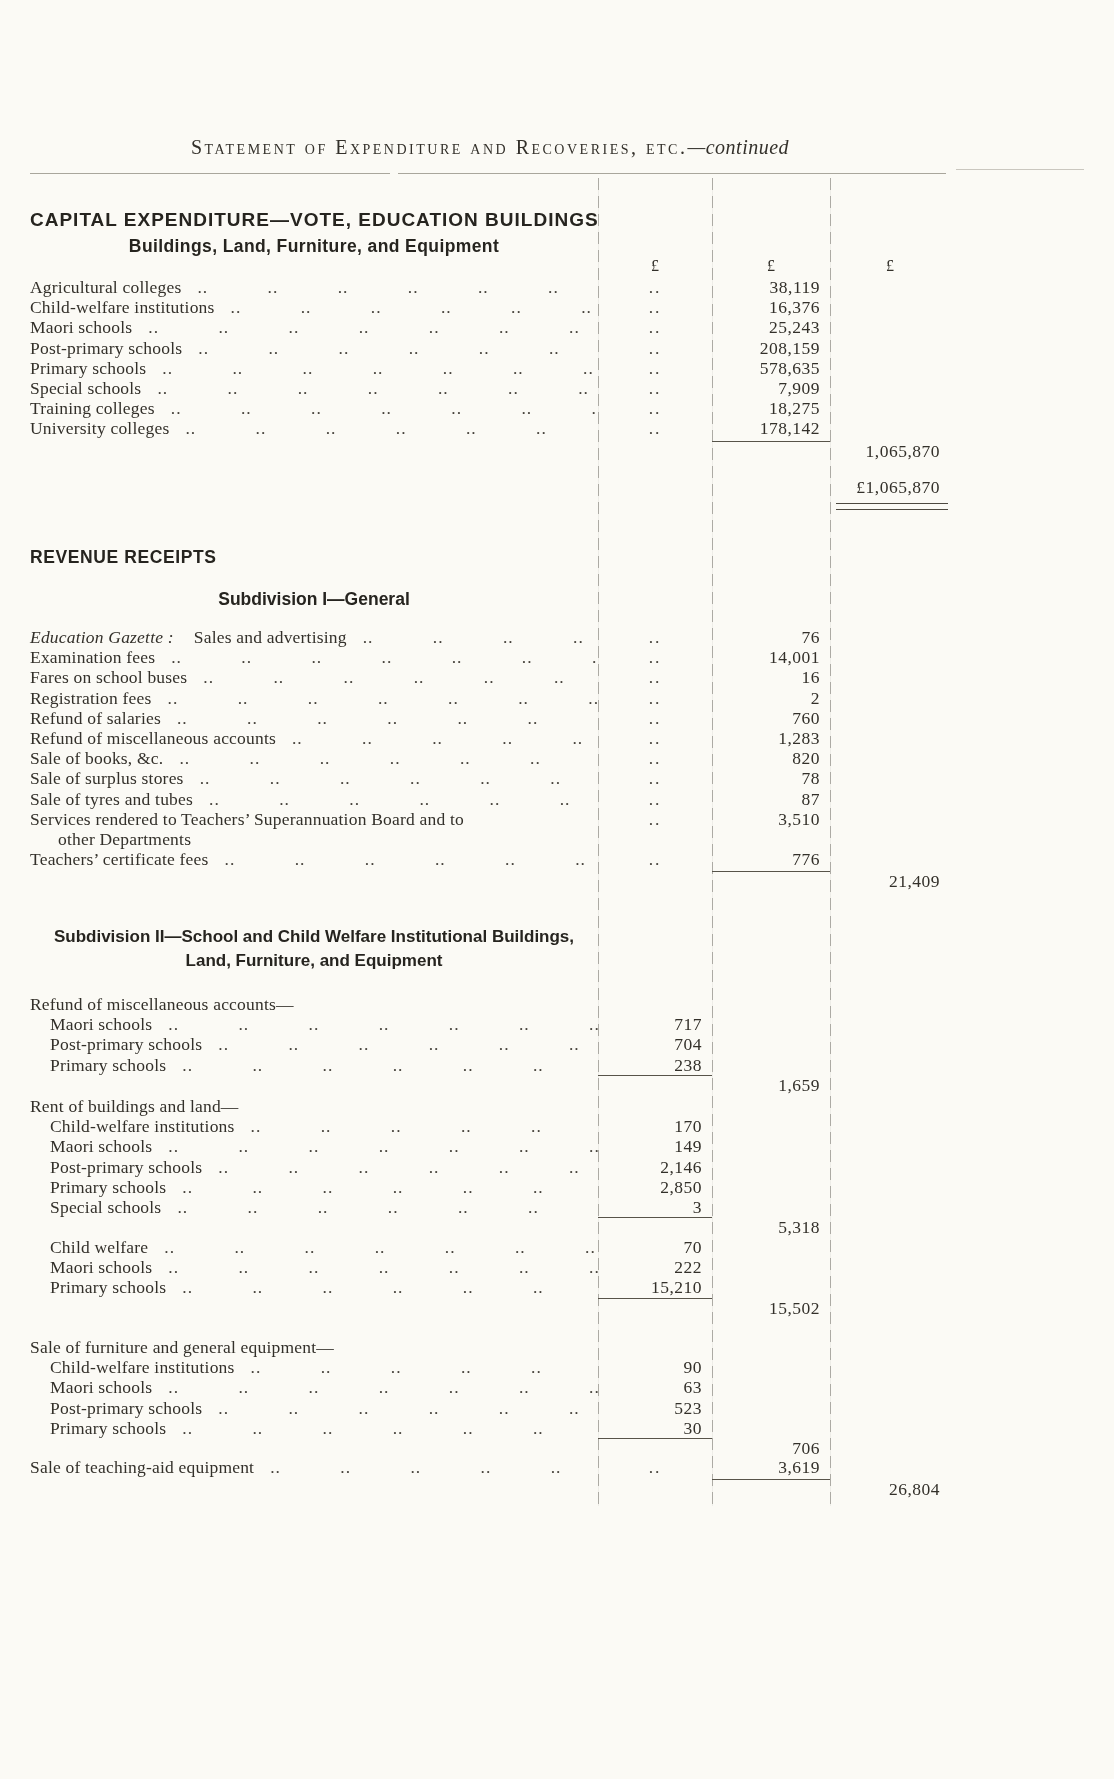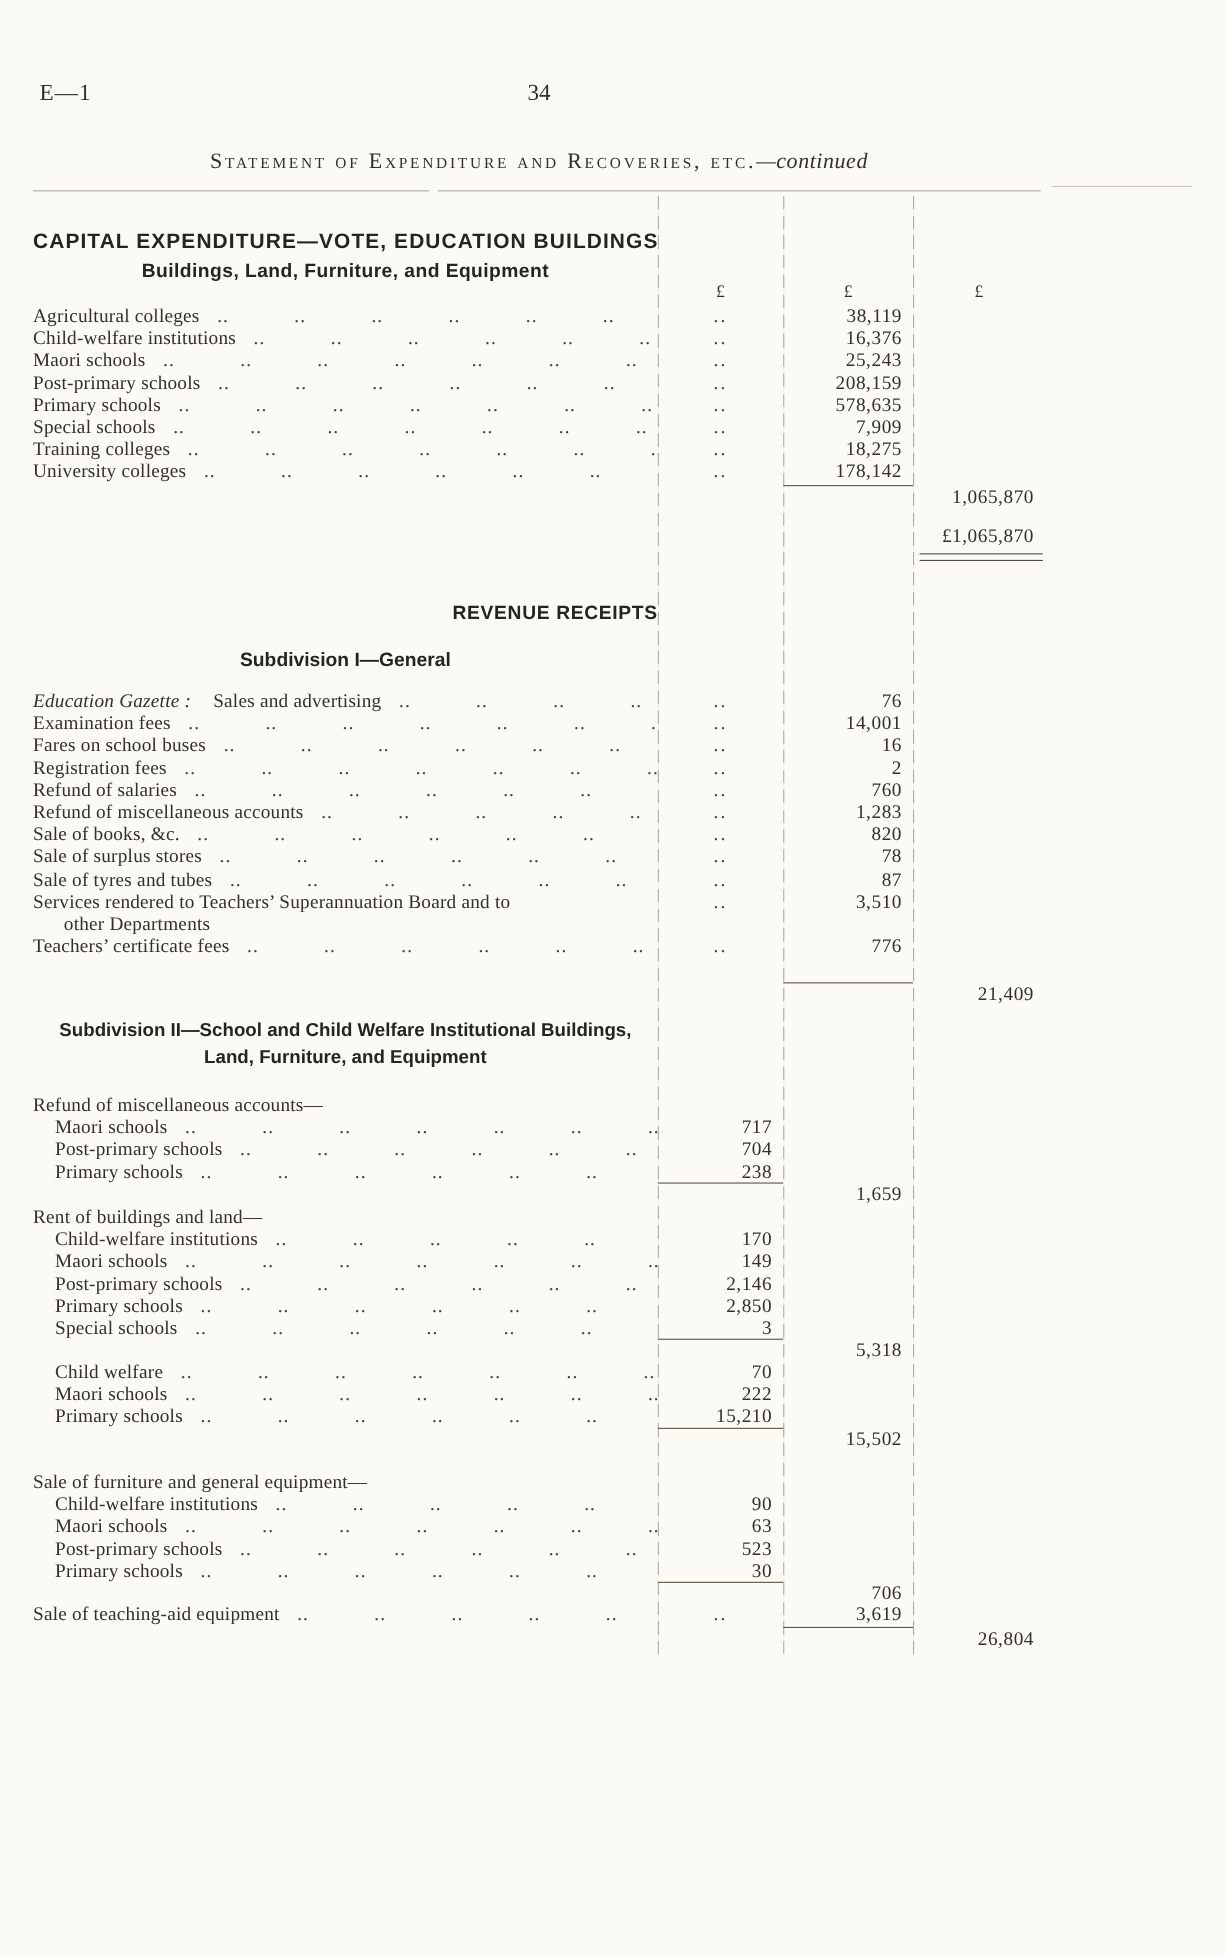--- a/index.html
+++ b/index.html
@@ -26,31 +26,31 @@
     background:repeating-linear-gradient(to bottom,
       rgba(95,92,84,.5) 0px, rgba(95,92,84,.5) 12px,
       rgba(95,92,84,.08) 12px, rgba(95,92,84,.08) 18px); }
   .v1 { left:598px; } .v2 { left:712px; } .v3 { left:830px; }
   .dbl { position:absolute; top:503px; left:836px; width:112px; height:7px;
          border-top:1.5px solid #4d4940; border-bottom:1.5px solid #4d4940; }
   
   .h-bold { position:absolute; font-family:"Liberation Sans", sans-serif; font-weight:bold; color:#26241f; }
   .cap-head { top:209px; left:30px; font-size:19px; letter-spacing:1px; white-space:nowrap; }
   .cap-sub  { top:236px; left:30px; width:568px; text-align:center; font-size:17.5px; letter-spacing:.4px; }
-  .rev-head { top:547px; left:30px; width:568px; text-align:right; font-size:17.5px; letter-spacing:.6px; }
+  .rev-head { top:547px; left:30px; width:568px; text-align:left; font-size:17.5px; letter-spacing:.6px; }
   .sub1-head{ top:589px; left:30px; width:568px; text-align:center; font-size:17.5px; }
   .sub2-head{ top:925px; left:30px; width:568px; text-align:center; font-size:17px; line-height:24px; white-space:nowrap; }
   
   .blk { position:absolute; left:30px; width:920px; }
   .b-colhead   { top:256px; }
   .b-s1rows    { top:277px; }
   .b-s1total   { top:441px; }
   .b-s1grand   { top:477px; }
   .b-sub1rows  { top:627px; }
-  .b-sub1total { top:871px;margin-top:22px; }
+  .b-sub1total { top:871px; }
   .b-g0 { top:994px; } .b-g1 { top:1096px; } .b-g2 { top:1237px; } .b-g3 { top:1337px; }
   .b-ta    { top:1457px; }
   .b-final { top:1479px; }
   .row { display:flex; align-items:stretch; height:20.2px; line-height:20.2px; font-size:17.5px; }
   .lbl { flex:0 0 auto; white-space:nowrap; letter-spacing:.2px; }
   .ind  { padding-left:20px; }
   .ind2 { padding-left:28px; }
   .leader { flex:1 1 0; overflow:hidden; white-space:nowrap; color:#45413a; }
   .leader::after { content:".. .. .. .. .. .. .. .. .. .. .. ..";
                    word-spacing:54px; letter-spacing:1px; padding-left:16px; }
@@ -60,24 +60,20 @@
   .dots { text-align:center; letter-spacing:2px; color:#45413a; }
   .ch   { text-align:center; font-size:16px; }
   .rule-t { border-top:1px solid #575349; }
   .git { margin-right:20px; }
 </style>
 </head>
 <body>
 
 <div class="page">
 
-  <div class="pagehead">
-    <span class="docref">E—1</span>
-    <span class="pagenum">34</span>
-  </div>
 
   <div class="title">
     <span class="tmain">Statement of Expenditure and Recoveries, etc.</span><span class="tcont">—continued</span>
   </div>
 
   <div class="hline hl-a"></div>
   <div class="hline hl-b"></div>
   <div class="hline hl-c"></div>
   <div class="vline v1"></div>
   <div class="vline v2"></div>

